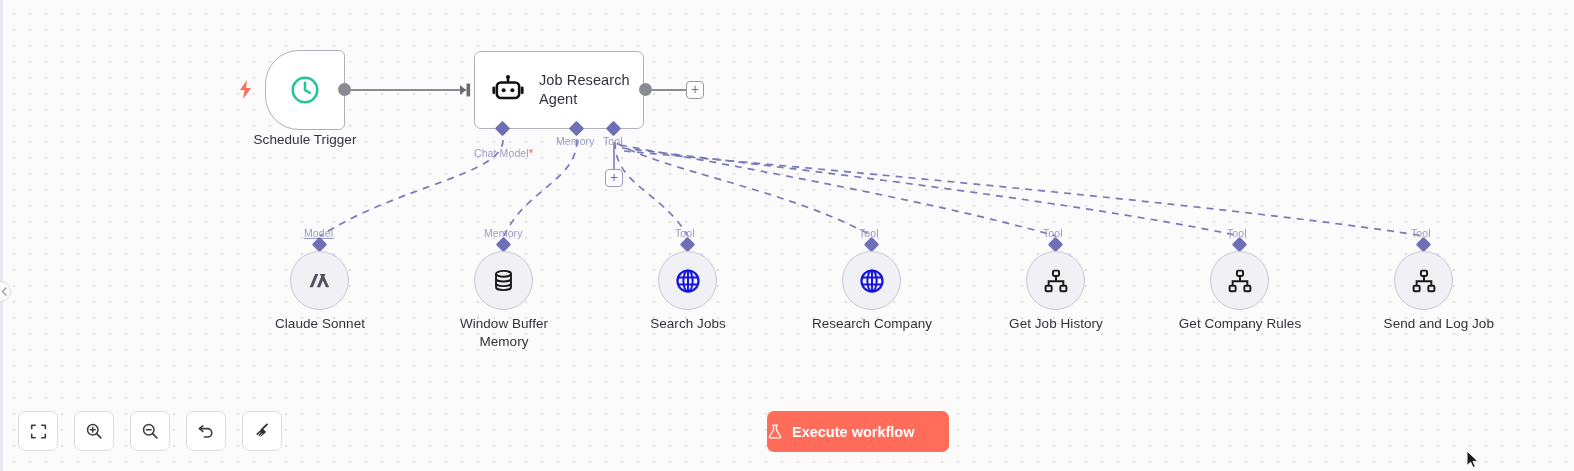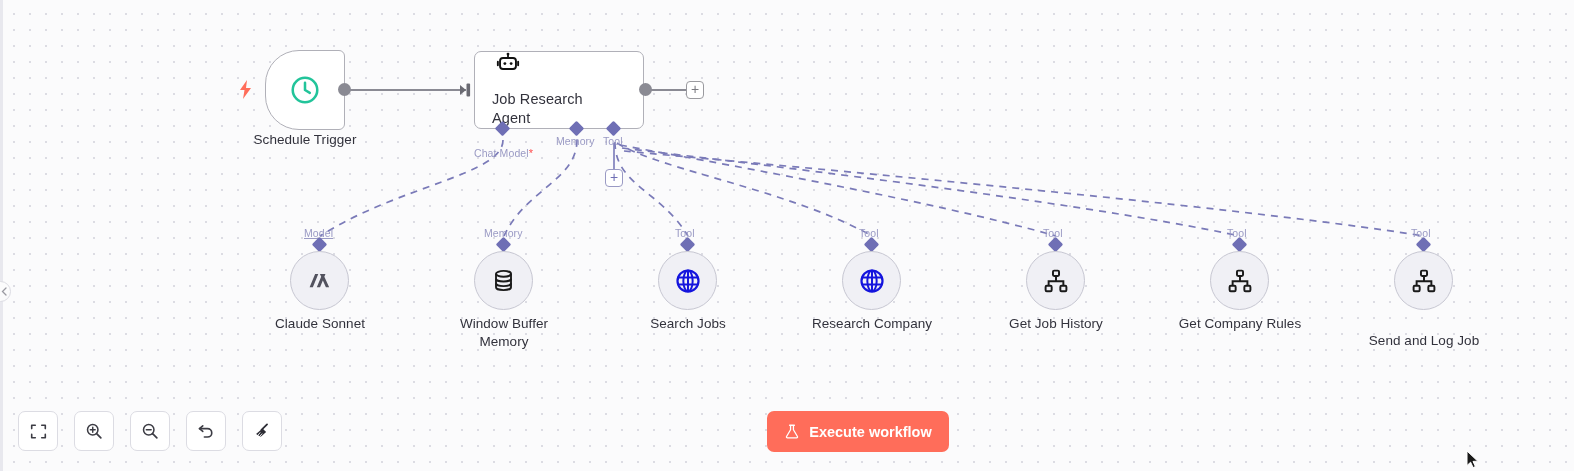--- a/index.html
+++ b/index.html
@@ -43,22 +43,22 @@
     display: flex; align-items: center; justify-content: center;
   }
   .bolt { position: absolute; font-size: 18px; color: #ff6d5a; line-height: 1; }
 
   
   .agent-node {
     position: absolute;
     background: #fff;
     border: 1.6px solid #b0b0b8;
     border-radius: 7px;
-    display: flex; align-items: flex-start;
-    padding-left: 17px; gap: 15px; flex-direction: column;
+    display: flex; align-items: center;
+    padding-left: 17px; gap: 15px;
   }
   .agent-title {
     font-size: 14.5px; color: #32323c; line-height: 1.32;
     width: 92px; letter-spacing: .1px;
   }
 
   
   .caption {
     position: absolute; text-align: center;
     font-size: 13.5px; color: #32323c; line-height: 1.33;
@@ -102,21 +102,21 @@
     width: 40px; height: 40px; border-radius: 7px;
     background: #fff; border: 1px solid #dcdce3;
     display: flex; align-items: center; justify-content: center;
   }
 
   
   #execute-btn {
     position: absolute; left: 767px; top: 411px;
     width: 182px; height: 41px; border-radius: 7px;
     background: #ff6d5a; border: none; cursor: pointer;
-    display: flex; align-items: center; justify-content: center; gap: 9px;
+    display: flex; align-items: center; justify-content: flex-start; gap: 9px;
     color: #fff; font-size: 14.5px; font-weight: bold;
     font-family: "Liberation Sans", sans-serif;
   }
 
   #cursor { position: absolute; left: 1466px; top: 450px; }
 </style>
 </head>
 <body>
 
 <div id="canvas">
@@ -266,21 +266,21 @@
   <div class="port-label" style="left:1411px; top:227px;">Tool</div>
   <div class="diamond" style="left:1418px; top:239px;"></div>
   <div class="subnode" style="left:1394px; top:251px;">
     <svg width="26" height="26" viewBox="0 0 24 24">
       <rect x="9.2" y="2.4" width="5.6" height="5" rx="1.1" fill="none" stroke="#1a1a1a" stroke-width="1.8"></rect>
       <rect x="2.4" y="16.4" width="5.6" height="5" rx="1.1" fill="none" stroke="#1a1a1a" stroke-width="1.8"></rect>
       <rect x="16" y="16.4" width="5.6" height="5" rx="1.1" fill="none" stroke="#1a1a1a" stroke-width="1.8"></rect>
       <path d="M12 7.4 V12.2 M5.2 16.4 V12.2 H18.8 V16.4" fill="none" stroke="#1a1a1a" stroke-width="1.8"></path>
     </svg>
   </div>
-  <div class="caption" style="left:1354px; top:332px; width:140px;">Send and Log Job</div>
+  <div class="caption" style="left:1354px; top:315px; width:140px;text-align:right;">Send and Log Job</div>
 
   <div id="toolbar">
     <div class="tool-btn">
       <svg width="17" height="17" viewBox="0 0 20 20">
         <path d="M2 6.6 V2.6 H6.2 M13.8 2.6 H18 V6.6 M18 13.4 V17.4 H13.8 M6.2 17.4 H2 V13.4" fill="none" stroke="#3c3c44" stroke-width="1.9" stroke-linecap="round" stroke-linejoin="round"></path>
       </svg>
     </div>
     <div class="tool-btn">
       <svg width="18" height="18" viewBox="0 0 20 20">
         <circle cx="8.6" cy="8.6" r="5.8" fill="none" stroke="#3c3c44" stroke-width="1.7"></circle>

